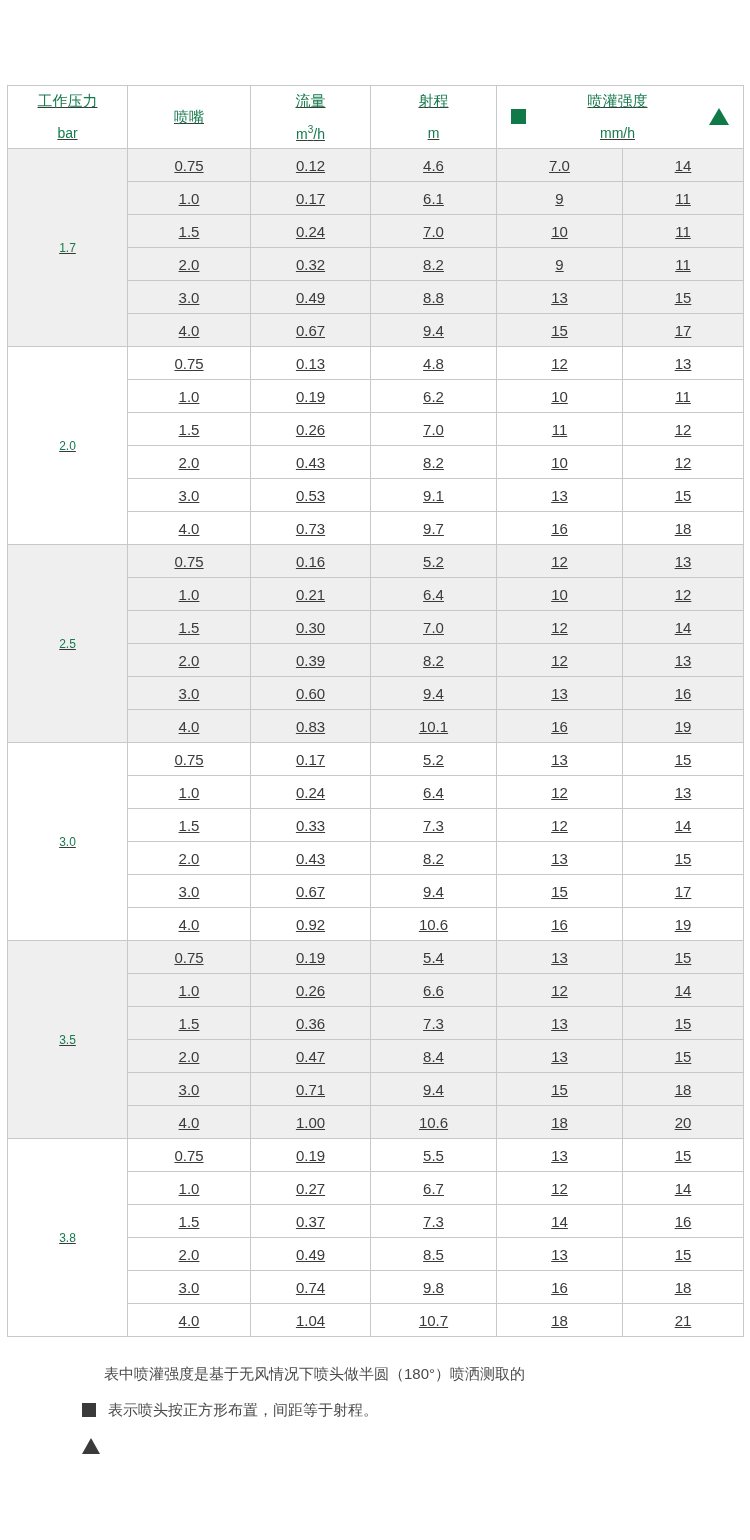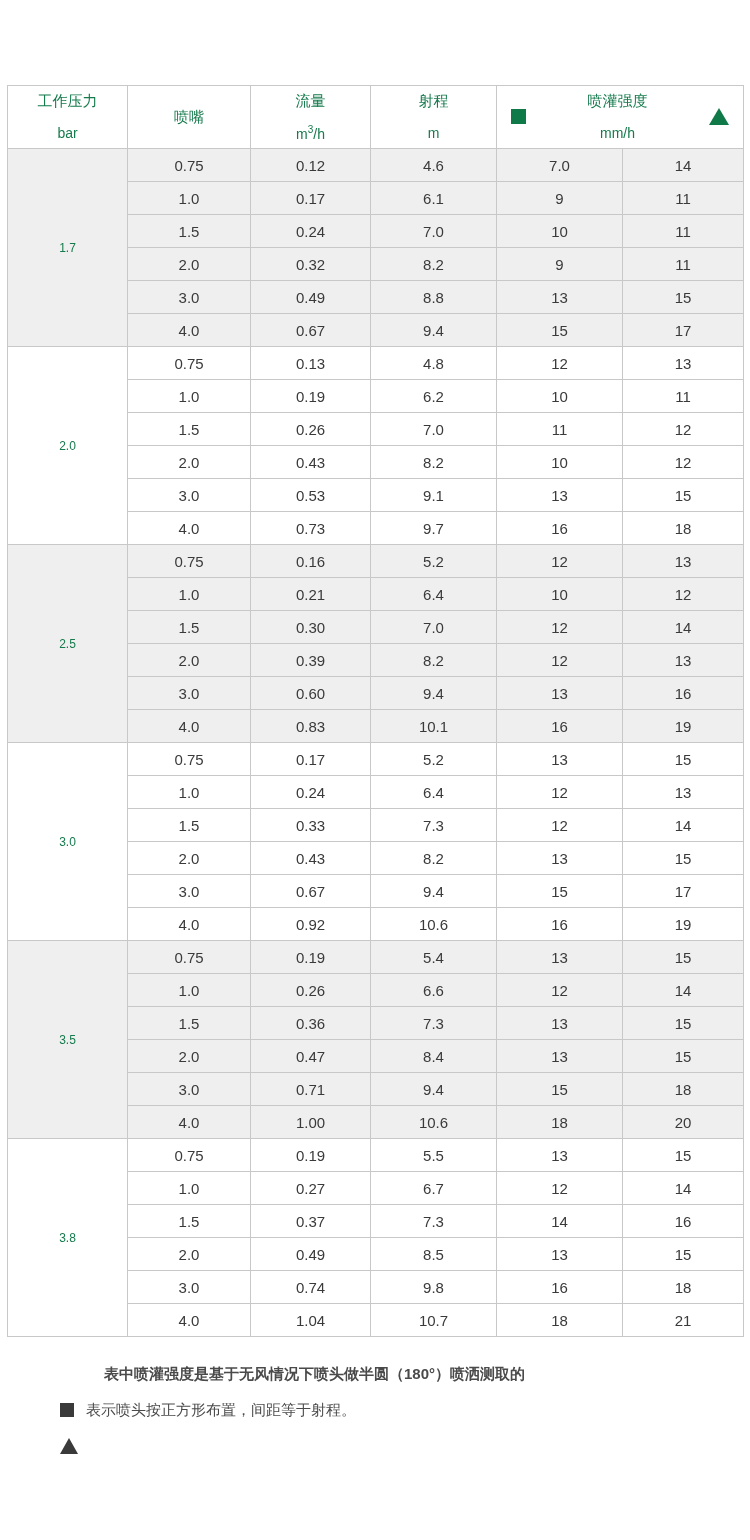--- a/index.html
+++ b/index.html
@@ -40,20 +40,21 @@
 
   
   table.perf {
     position: absolute;
     left: 7px;
     top: 85px;
     width: 736px;
     border-collapse: collapse;
     table-layout: fixed;
     font-size: 15px;
+    text-decoration: underline;
   }
   table.perf col.c0 { width: 120px; }
   table.perf col.c1 { width: 123px; }
   table.perf col.c2 { width: 120px; }
   table.perf col.c3 { width: 126px; }
   table.perf col.c4 { width: 126px; }
   table.perf col.c5 { width: 121px; }
 
   table.perf th,
   table.perf td {
@@ -127,23 +128,23 @@
     left: 0;
     top: 1356px;
     width: 750px;
     font-size: 15px;
     color: #4a4a4a;
   }
   .note-line {
     display: flex;
     align-items: center;
     height: 36px;
-    padding-left: 60px;
-  }
-  .note-line.first { padding-left: 104px; font-weight: bold; }
+    padding-left: 82px;
+  }
+  .note-line.first { padding-left: 104px; }
   .note-marker {
     width: 26px;
     flex: 0 0 auto;
     display: flex;
     align-items: center;
   }
   .note-sq {
     width: 14px;
     height: 14px;
     background: #3a3a3a;

